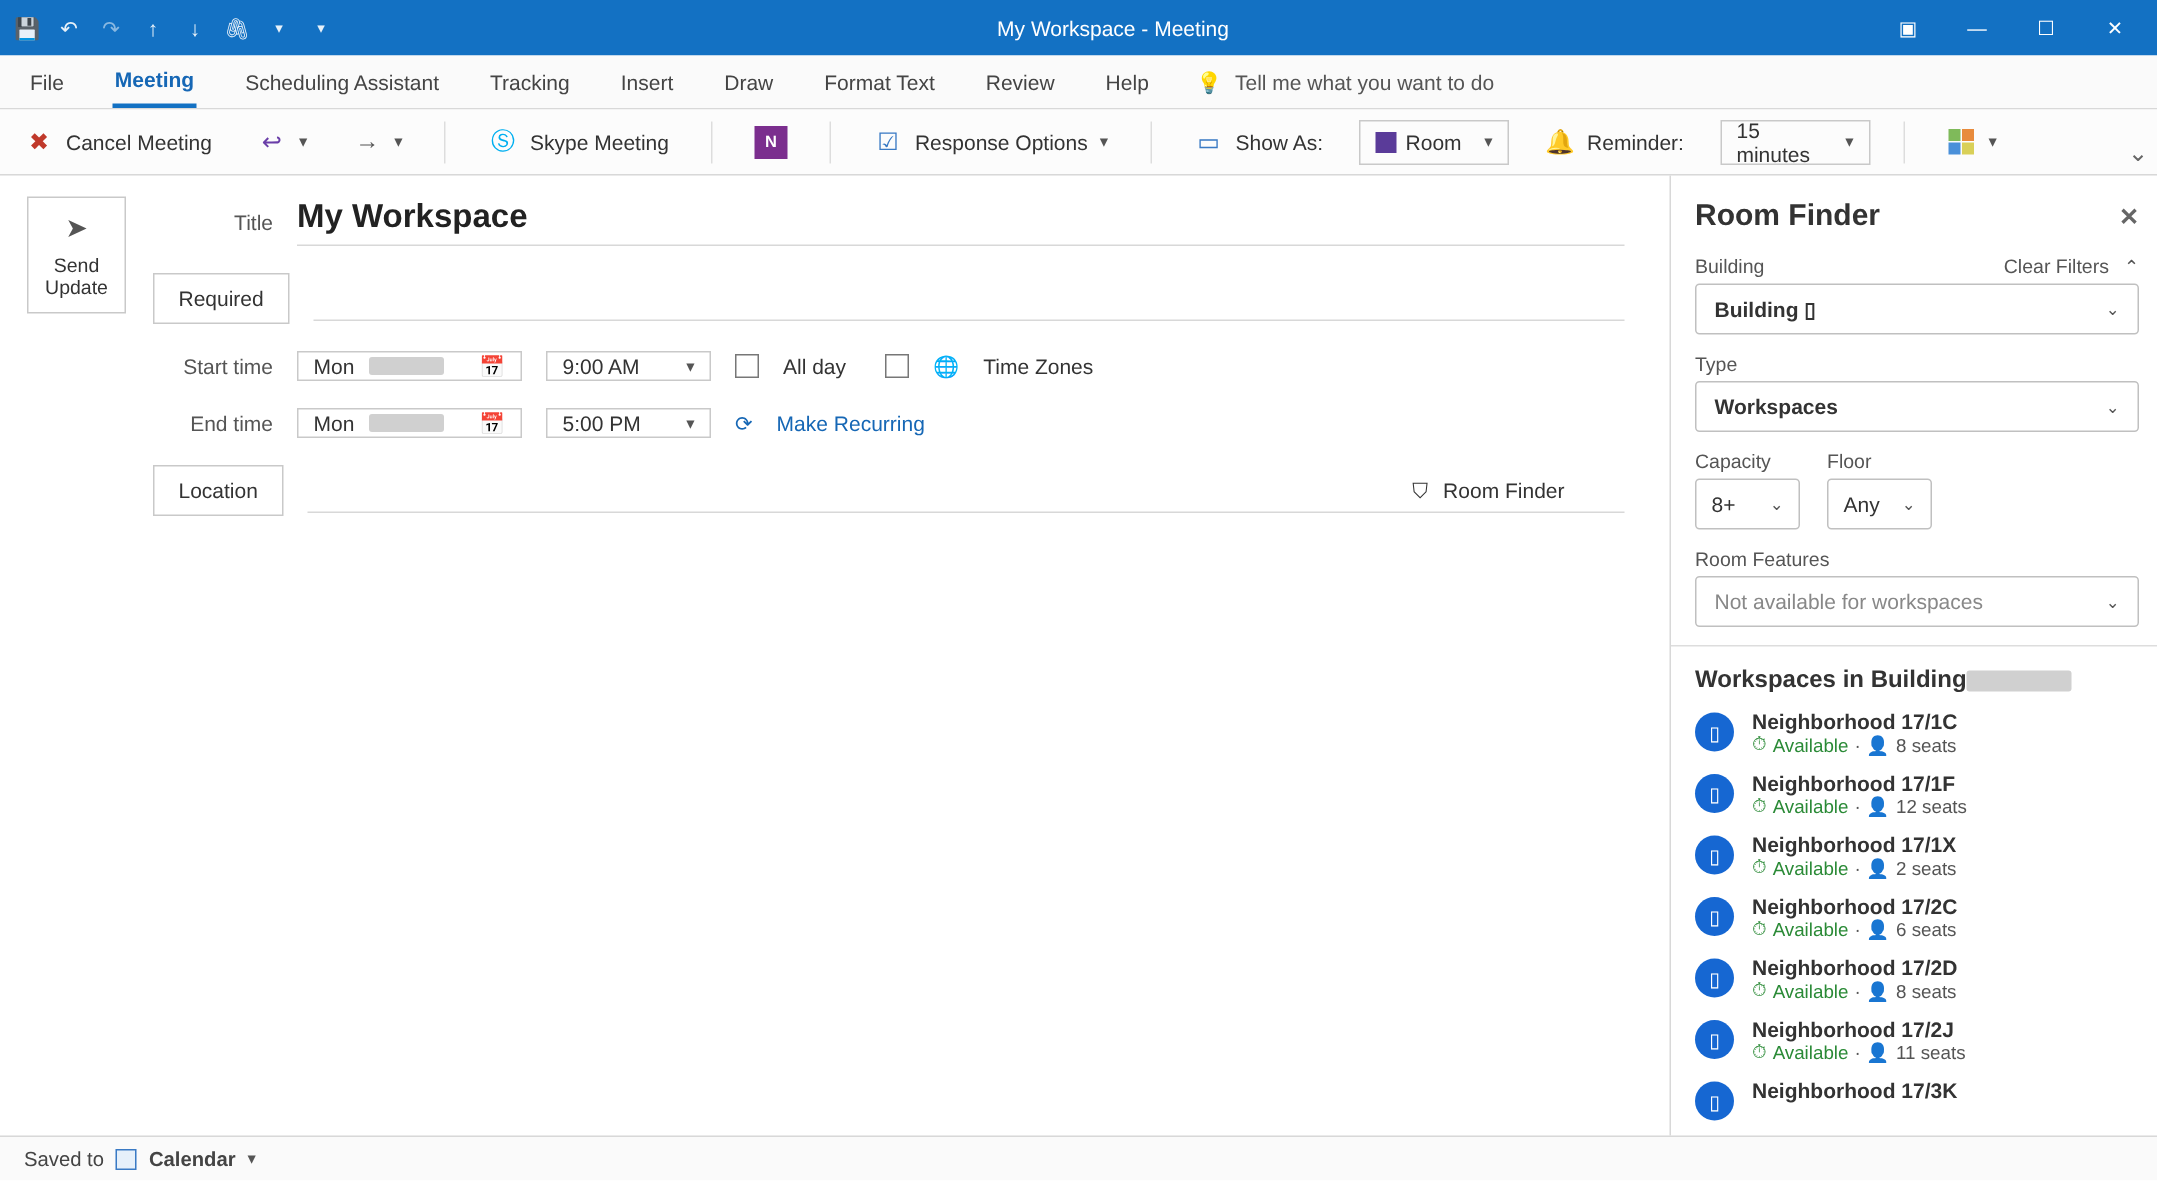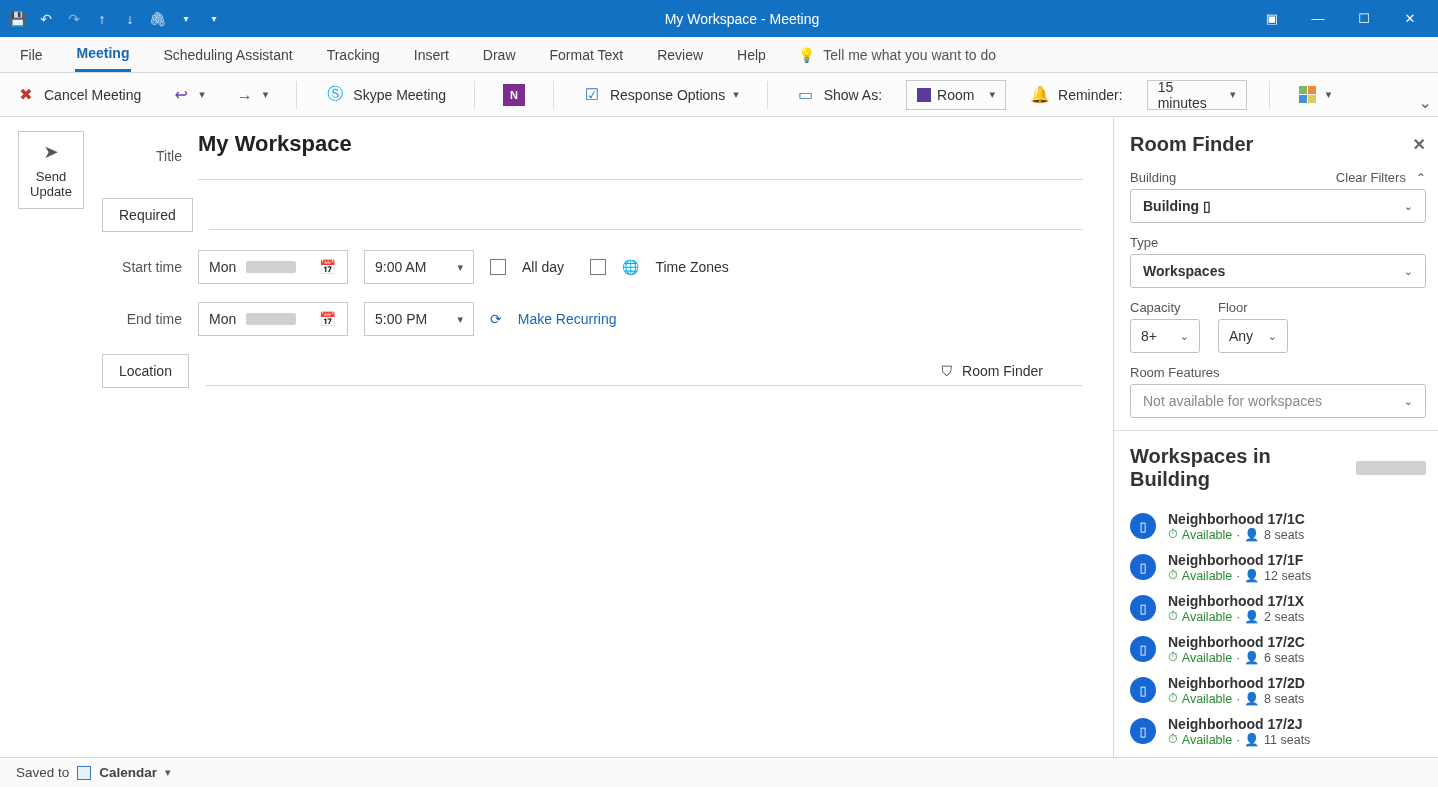--- a/index.html
+++ b/index.html
@@ -35,35 +35,35 @@
 .sidepane { width:324px; padding: 12px 12px 0 16px; overflow:hidden; }
 
 
 .form-row { display:flex; align-items:center; margin-bottom:18px; gap:16px; }
 .sendbtn { width:66px; height:78px; border:1px solid #c9c9c9; display:flex; flex-direction:column; align-items:center; justify-content:center; gap:6px; text-align:center; font-size:13px; color:#333; }
 .sendbtn .arrow { font-size:18px; color:#555; }
 .fieldlabel { width:80px; text-align:right; font-size:14px; color:#555; }
 .fieldbtn { border:1px solid #c9c9c9; padding:8px 16px; font-size:14px; background:#fff; min-width:86px; text-align:center; }
 .titleval { font-size:22px; font-weight:600; color:#222; }
 .underline { border-bottom:1px solid #d8d8d8; flex:1; height:30px; }
-.dtbox { border:1px solid #c9c9c9; height:34px; display:flex; align-items:center; padding:0 10px; gap:10px; }
+.dtbox { border:1px solid #c9c9c9; height:20px; display:flex; align-items:center; padding:0 10px; gap:10px; }
 .dtbox.date { width:150px; }
 .dtbox.time { width:110px; justify-content:space-between; }
 .blurtxt { background:#d0d0d0; color:transparent; border-radius:2px; display:inline-block; height:12px; }
 .chk { width:16px; height:16px; border:1.5px solid #777; display:inline-block; }
 .linklike { color:#1667b5; }
 .roomfinder-inline { display:flex; gap:10px; align-items:center; color:#333; font-size:14px; position:absolute; right:40px; }
 
 
 .rf-title { font-size:20px; font-weight:600; margin:4px 0 14px; display:flex; justify-content:space-between; align-items:center; }
 .rf-label { font-size:13px; color:#555; margin-bottom:4px; display:flex; justify-content:space-between; }
 .rf-drop { border:1px solid #c0c0c0; border-radius:3px; height:34px; display:flex; align-items:center; padding:0 12px; justify-content:space-between; font-size:14px; margin-bottom:12px; }
 .rf-two { display:flex; gap:18px; }
 .rf-small { border:1px solid #c0c0c0; border-radius:3px; height:34px; display:flex; align-items:center; padding:0 10px; gap:10px; font-size:14px; width:70px; justify-content:space-between; }
-.rf-section { font-size:20px; font-weight:600; margin:14px 0 20px; display:flex; align-items:center; gap:0; }
+.rf-section { font-size:16px; font-weight:600; margin:14px 0 10px; display:flex; align-items:center; gap:0; }
 .ws-item { display:flex; gap:12px; align-items:flex-start; margin-bottom:10px; }
 .ws-icon { width:26px; height:26px; border-radius:50%; background:#1667d2; display:flex; align-items:center; justify-content:center; color:#fff; font-size:13px; flex-shrink:0; margin-top:2px; }
 .ws-name { font-size:14px; font-weight:700; }
 .ws-meta { font-size:12.5px; color:#555; display:flex; align-items:center; gap:4px; }
 .avail { color:#2a8a36; }
 .clock { color:#2a8a36; }
 .person { color:#777; }
 
 
 .statusbar { height:30px; border-top:1px solid #d8d8d8; display:flex; align-items:center; padding:0 16px; gap:8px; font-size:13.5px; color:#444; background:#fafafa; }
@@ -174,21 +174,21 @@
 <div class="split">
   <div class="mainpane">
     <div style="display:flex;gap:18px;align-items:flex-start">
       <div class="sendbtn">
         <span class="arrow">➤</span>
         <div><span>Send</span><br><span>Update</span></div>
       </div>
       <div style="flex:1">
         <div class="form-row">
           <div class="fieldlabel">Title</div>
-          <div class="titleval" style="flex:1;border-bottom:1px solid #d8d8d8;padding-bottom:22px">My Workspace</div>
+          <div class="titleval" style="flex:1;border-bottom:1px solid #d8d8d8;padding-bottom:6px">My Workspace</div>
         </div>
         <div class="form-row">
           <div class="fieldbtn">Required</div>
           <div class="underline"></div>
         </div>
         <div class="form-row">
           <div class="fieldlabel">Start time</div>
           <div class="dtbox date">
             <span>Mon</span>
             <span class="blurtxt" style="width:50px"></span>

